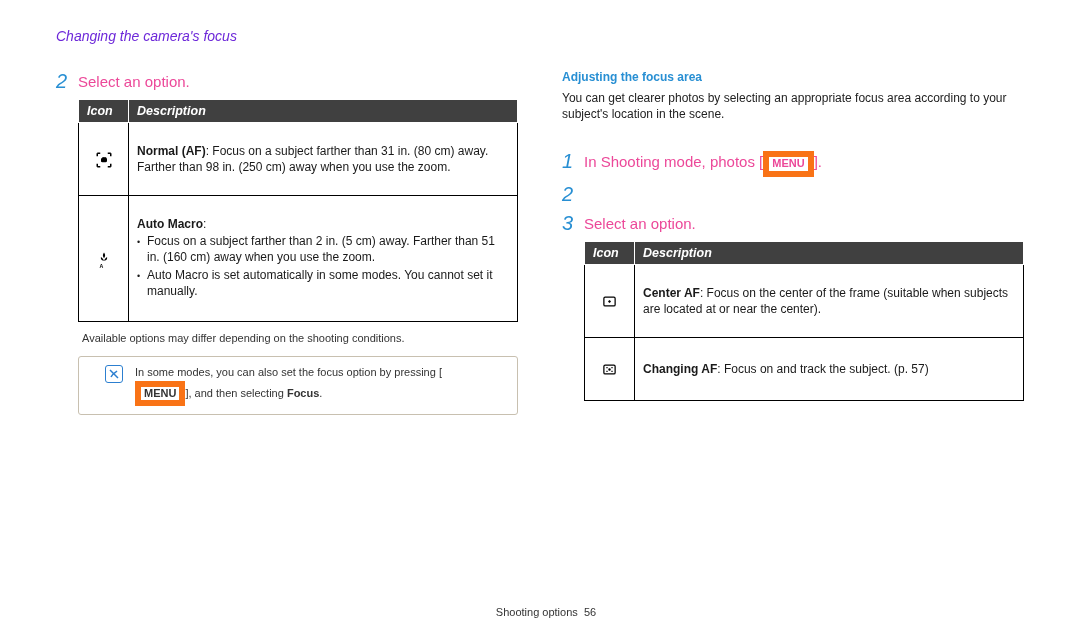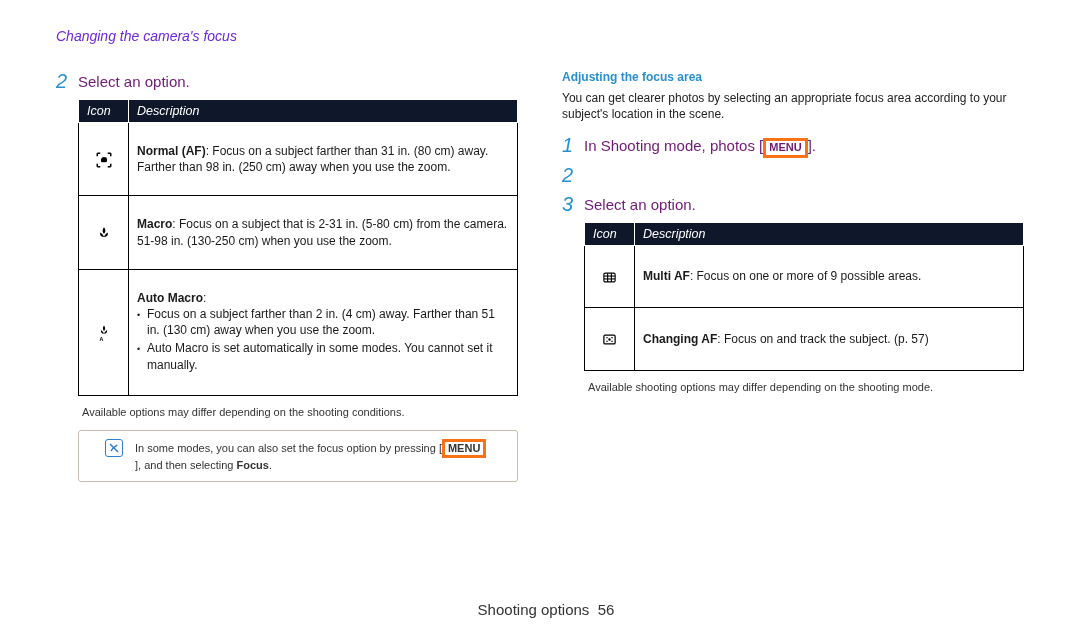--- a/index.html
+++ b/index.html
@@ -8,34 +8,34 @@
     font-family: -apple-system, "Segoe UI", Arial, sans-serif;
     color: #1a1a1a;
     padding: 28px 56px 20px 56px;
     position: relative;
   }
   .header-title { color:#6d28d9; font-size:14px; font-style:italic; margin-bottom:26px; }
   .cols { display:flex; gap:44px; }
   .col { flex:1; }
   .step { display:flex; margin-bottom:6px; align-items:flex-start; }
   .step-num { color:#288fd3; font-size:20px; font-weight:300; width:22px; font-style:italic; }
-  .step-text { font-size:15px; color:#701a75; line-height:1.4; padding-top:1px; }
+  .step-text { font-size:15px; color:#ec4899; line-height:1.4; padding-top:1px; }
   .section-title { color:#288fd3; font-size:12px; font-weight:600; margin-bottom:6px; }
-  .section-intro { font-size:12px; color:#222; line-height:1.35; margin-bottom:12px; }
+  .section-intro { font-size:12px; color:#222; line-height:1.35; margin-bottom:28px; }
   table { border-collapse:collapse; width:100%; margin-top:4px; }
-  th { background:#0f172a; color:#fff; border:1px solid #fff; font-weight:400; font-style:italic; font-size:12.5px; text-align:left; padding:4px 8px; }
+  th { background:#404040; color:#fff; border:1px solid #fff; font-weight:700; font-style:italic; font-size:12.5px; text-align:left; padding:4px 8px; }
   th.icon-col { width:50px; }
   td { border:1px solid #000000; font-size:12px; padding:20px 8px; vertical-align:middle; line-height:1.35; }
   td.icon-cell { text-align:center; font-size:16px; }
   .note-small { font-size:11px; color:#333; margin:10px 0 12px 26px; }
   .tip-box { display:flex; border:1px solid #c8c0b0; border-radius:3px; padding:8px 26px; margin-left:22px; align-items:flex-start; }
   .tip-icon { color:#2c7fd0; border:1.5px solid #2c7fd0; border-radius:3px; width:18px; height:18px; display:flex; align-items:center; justify-content:center; font-size:12px; font-weight:bold; margin-right:12px; flex-shrink:0; }
   .tip-text { font-size:11px; color:#333; line-height:1.4; }
-  .menu-btn { display:inline-block; border:3px solid #f97316; padding:0 3px; font-weight:bold; font-size:11px; vertical-align:baseline; line-height:1.2; }
-  .footer { position:absolute; bottom:12px; left:12px; right:0; text-align:center; font-size:15px; color:#333; }
+  .menu-btn { display:inline-block; border:6px solid #f97316; padding:0 3px; font-weight:bold; font-size:11px; vertical-align:baseline; line-height:1.2; }
+  .footer { position:absolute; bottom:12px; left:12px; right:0; text-align:center; font-size:11px; color:#333; }
   ul.bul { list-style:none; padding-left:0; }
   ul.bul li { position:relative; padding-left:10px; margin-bottom:2px; }
   ul.bul li::before { content:"•"; position:absolute; left:0; font-size:9px; top:3px; }
   svg.ic { width:18px; height:18px; vertical-align:middle; }
   svg.ic-sm { width:15px; height:15px; vertical-align:middle; }
 </style>
 </head>
 <body>
 
 <div class="header-title">Changing the camera's focus</div>
@@ -60,36 +60,28 @@
                 <path d="M3 3h4M3 3v4M21 3h-4M21 3v4M3 21h4M3 21v-4M21 21h-4M21 21v-4"></path>
                 <rect x="9" y="10" width="6" height="4" rx="1" fill="#000"></rect>
                 <text x="12" y="13.5" font-size="3.5" fill="#fff" text-anchor="middle" font-family="Arial">AF</text>
               </svg>
         </td>
         <td><b>Normal (AF)</b><span>: Focus on a subject farther than 31 in. (80 cm) away. Farther than 98 in. (250 cm) away when you use the zoom.</span></td>
       </tr>
       <tr>
         <td class="icon-cell">
           <svg class="ic" viewBox="0 0 24 24" fill="#000">
-                <path d="M12 3c-2.5 3-2.5 6 0 9 2.5-3 2.5-6 0-9zM7 10c-1 4 2 6 5 6-1-3-3-5-5-6zM17 10c1 4-2 6-5 6 1-3 3-5 5-6zM12 16v5"></path>
-              </svg>
-        </td>
-        <td><b>Macro</b><span>: Focus on a subject that is 2-31 in. (5-80 cm) from the camera. 51-98 in. (130-250 cm) when you use the zoom.</span></td>
-      </tr>
-      <tr>
-        <td class="icon-cell">
-          <svg class="ic" viewBox="0 0 24 24" fill="#000">
                 <path d="M12 2c-2 2.5-2 5 0 7.5 2-2.5 2-5 0-7.5zM8 8c-1 3 1.5 5 4 5-1-2.5-2.5-4-4-5zM16 8c1 3-1.5 5-4 5 1-2.5 2.5-4 4-5zM12 13v4"></path>
                 <text x="6" y="23" font-size="7" font-weight="bold">A</text>
               </svg>
         </td>
         <td>
           <b>Auto Macro</b><span>:</span>
           <ul class="bul">
-            <li>Focus on a subject farther than 2 in. (4 cm) away. Farther than 51 in. (130 cm) away when you use the zoom.</li>
+            <li>Focus on a subject farther than 2 in. (5 cm) away. Farther than 51 in. (160 cm) away when you use the zoom.</li>
             <li>Auto Macro is set automatically in some modes. You cannot set it manually.</li>
           </ul>
         </td>
       </tr>
     </tbody>
       </table>
 
     <div class="note-small">Available options may differ depending on the shooting conditions.</div>
 
     <div class="tip-box">
@@ -125,42 +117,39 @@
     </div>
 
     <table style="margin-left:22px; width:calc(100% - 22px);">
       <tbody>
           <tr>
         <th class="icon-col">Icon</th>
         <th>Description</th>
       </tr>
       <tr>
         <td class="icon-cell">
-          <svg class="ic-sm" viewBox="0 0 24 24" fill="none" stroke="#000" stroke-width="1.8">
+          <svg class="ic-sm" viewBox="0 0 24 24" fill="none" stroke="#000" stroke-width="2">
                 <rect x="3" y="5" width="18" height="14" rx="2"></rect>
-                <line x1="9" y1="5" x2="9" y2="19"></line>
-                <line x1="15" y1="5" x2="15" y2="19"></line>
-                <line x1="3" y1="9.7" x2="21" y2="9.7"></line>
-                <line x1="3" y1="14.3" x2="21" y2="14.3"></line>
+                <line x1="10" y1="12" x2="14" y2="12"></line>
+                <line x1="12" y1="10" x2="12" y2="14"></line>
               </svg>
         </td>
-        <td><b>Multi AF</b><span>: Focus on one or more of 9 possible areas.</span></td>
+        <td><b>Center AF</b><span>: Focus on the center of the frame (suitable when subjects are located at or near the center).</span></td>
       </tr>
       <tr>
         <td class="icon-cell">
           <svg class="ic-sm" viewBox="0 0 24 24" fill="none" stroke="#000" stroke-width="2">
                 <rect x="3" y="5" width="18" height="14" rx="2"></rect>
                 <path d="M9 9h-1v-1M15 9h1v-1M9 15h-1v1M15 15h1v1"></path>
                 <circle cx="12" cy="12" r="1" fill="#000"></circle>
               </svg>
         </td>
         <td><b>Changing AF</b><span>: Focus on and track the subject. (p. 57)</span></td>
       </tr>
     </tbody>
       </table>
 
-    <div class="note-small">Available shooting options may differ depending on the shooting mode.</div>
   </div>
 </div>
 
 <div class="footer">
   <span>Shooting options</span>&nbsp;&nbsp;<span>56</span>
 </div>
 
 </body></html>

